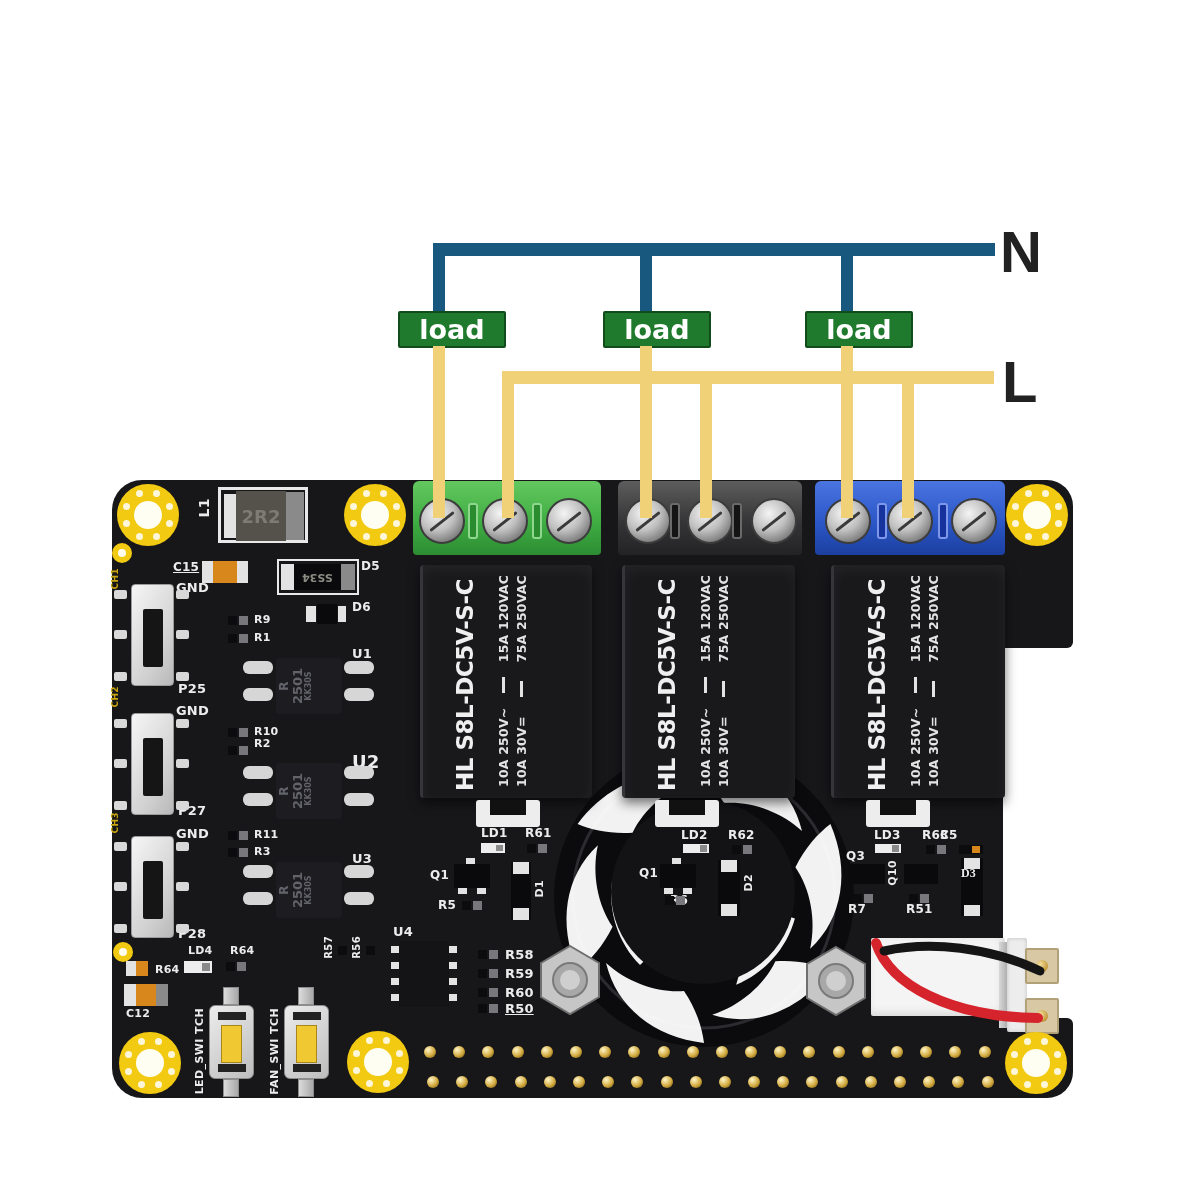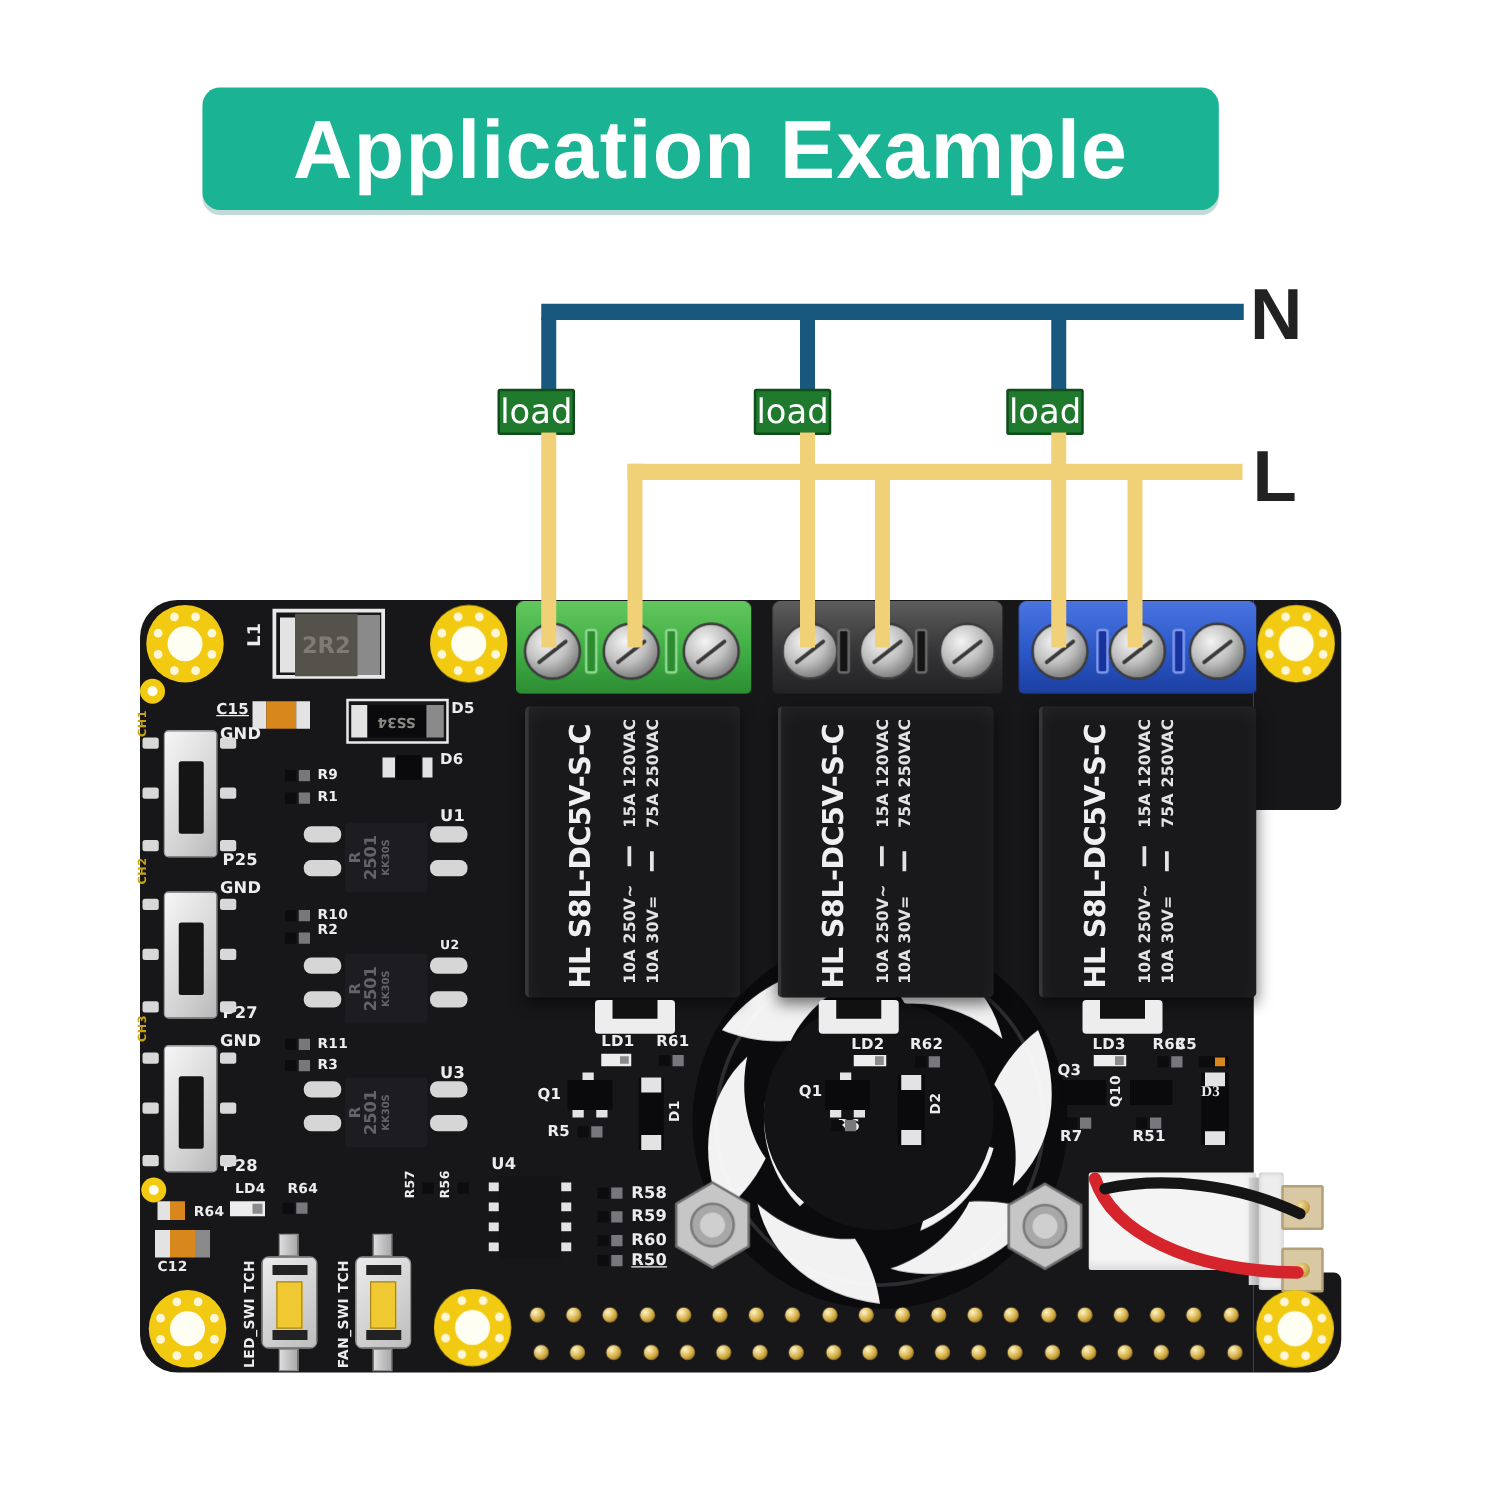--- a/index.html
+++ b/index.html
@@ -10,23 +10,23 @@
   #banner{position:absolute;left:162px;top:70px;width:813px;height:98px;background:#1ab394;
           border-radius:14px;display:flex;align-items:center;justify-content:center;
           box-shadow:0 4px 0 rgba(10,110,90,.25);}
   #banner span{color:#fff;font-size:66px;font-weight:bold;letter-spacing:1px;
           font-family:"Liberation Sans",sans-serif;}
   
   .wireN{position:absolute;background:#19587e;}
   .wireL{position:absolute;background:#f1d178;}
   .bigletter{position:absolute;font-size:58px;font-weight:bold;color:#222;
           font-family:"Liberation Sans",sans-serif;}
-  .loadbox{position:absolute;width:62px;height:37px;background:#1f7a2d;border:2px solid #114d1b;
+  .loadbox{position:absolute;width:108px;height:37px;background:#1f7a2d;border:2px solid #114d1b;
           box-sizing:border-box;display:flex;align-items:center;justify-content:center;
-          color:#fff;font-weight:normal;font-size:27px;border-radius:2px;line-height:1;}
+          color:#fff;font-weight:bold;font-size:27px;border-radius:2px;line-height:1;}
   
   .pcb{position:absolute;background:#17171a;}
   
   .tblock{position:absolute;height:74px;border-radius:6px 6px 4px 4px;}
   .tb-green{background:linear-gradient(180deg,#63c75f 0%,#3fae43 55%,#2d8c33 100%);}
   .tb-black{background:linear-gradient(180deg,#5d5d5d 0%,#353537 55%,#232325 100%);}
   .tb-blue{background:linear-gradient(180deg,#4a74e0 0%,#2b57c8 55%,#1c3fa0 100%);}
   .screw{position:absolute;top:17px;width:46px;height:46px;border-radius:50%;
          background:radial-gradient(circle at 38% 32%,#f4f4f4,#bfbfbf 45%,#6d6d6d 85%);
          border:2px solid #3c3c3c;box-sizing:border-box;}
@@ -92,23 +92,20 @@
   .padc{position:absolute;width:34px;height:36px;background:#d8c8a4;border:2px solid #b1a078;border-radius:2px;box-sizing:border-box;}
   .padc i{position:absolute;left:9px;top:10px;width:12px;height:12px;border-radius:50%;display:block;
        background:radial-gradient(circle at 35% 35%,#f3dfa0,#c49a3a 70%,#7a5d14);}
   .r180{transform:rotate(180deg);}
 </style>
 </head>
 <body>
 
 <div id="canvas">
 
-  <div id="banner">
-    <span>Application Example</span>
-  </div>
 
   <div class="pcb" style="left:112px;top:480px;width:891px;height:618px;border-radius:30px 0 0 30px;"></div>
   <div class="pcb" style="left:1003px;top:480px;width:70px;height:168px;border-radius:0 26px 6px 0;"></div>
   <div class="pcb" style="left:1003px;top:1018px;width:70px;height:80px;border-radius:0 6px 26px 0;"></div>
 
   <div class="vlbl" style="left:196px;top:498px;font-size:14px;">L1</div>
   <div class="abs" style="left:218px;top:487px;width:90px;height:56px;border:3px solid #e9e9e9;box-sizing:border-box;">
     <div class="abs cPad" style="left:3px;top:4px;width:13px;height:44px;"></div>
     <div class="abs cGray" style="left:64px;top:2px;width:19px;height:48px;"></div>
     <div class="abs" style="left:15px;top:1px;width:50px;height:50px;background:#55524c;display:flex;align-items:center;justify-content:center;">
@@ -179,21 +176,21 @@
   <div class="opad" style="left:243px;top:661px;"></div>
   <div class="opad" style="left:243px;top:688px;"></div>
   <div class="opad" style="left:344px;top:661px;"></div>
   <div class="opad" style="left:344px;top:688px;"></div>
   <div class="omark" style="left:283px;top:655px;">
     <div style="font-size:12px;">R</div>
     <div style="font-size:13px;">2501</div>
     <div style="font-size:8px;">KK30S</div>
   </div>
 
-  <div class="lbl" style="left:352px;top:751px;font-size:10px;">U2</div>
+  <div class="lbl" style="left:352px;top:751px;font-size:18px;">U2</div>
   <div class="opto" style="left:276px;top:763px;"></div>
   <div class="opad" style="left:243px;top:766px;"></div>
   <div class="opad" style="left:243px;top:793px;"></div>
   <div class="opad" style="left:344px;top:766px;"></div>
   <div class="opad" style="left:344px;top:793px;"></div>
   <div class="omark" style="left:283px;top:760px;">
     <div style="font-size:12px;">R</div>
     <div style="font-size:13px;">2501</div>
     <div style="font-size:8px;">KK30S</div>
   </div>

